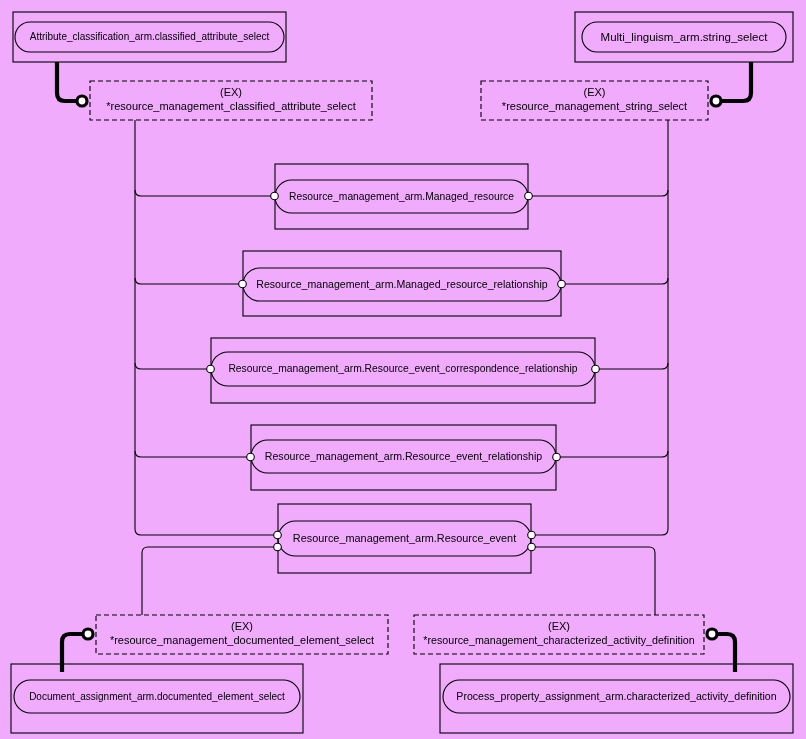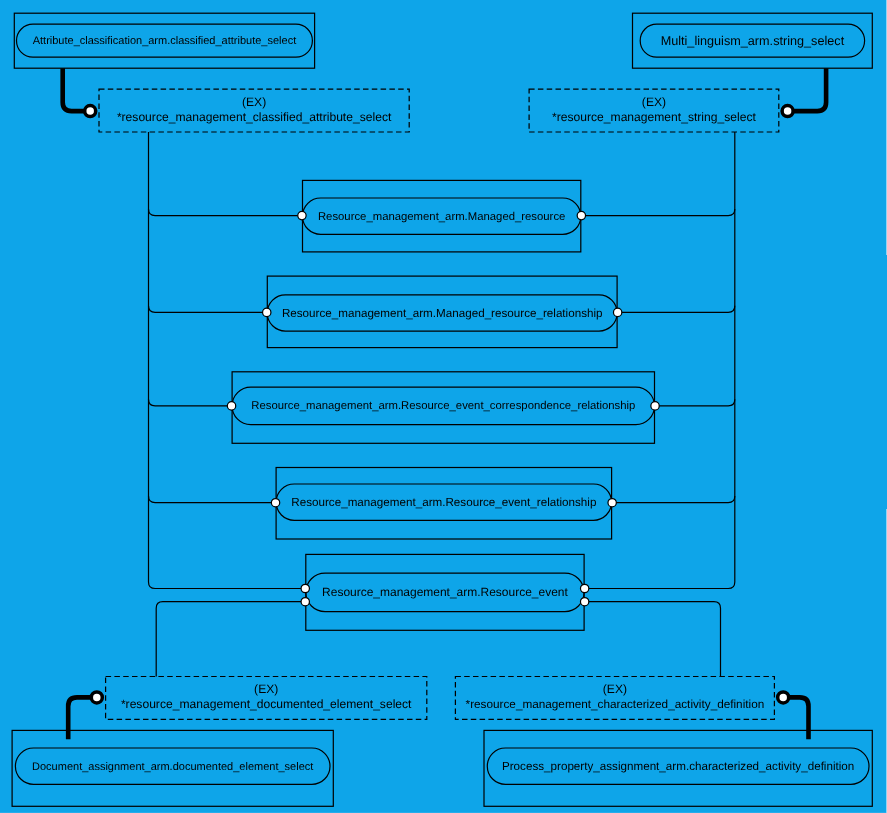--- a/index.html
+++ b/index.html
@@ -4,21 +4,21 @@
 <style>
   html, body {
     margin: 0;
     padding: 0;
     background: #ffffff;
   }
   #diagram-root {
     position: relative;
     width: 806px;
     height: 739px;
-    background: #0ea5e9;
+    background: #f0abfc;
     font-family: "Liberation Sans", sans-serif;
     overflow: hidden;
   }
   svg#express-g {
     display: block;
     width: 806px;
     height: 739px;
   }
   .outer-box {
     fill: none;

